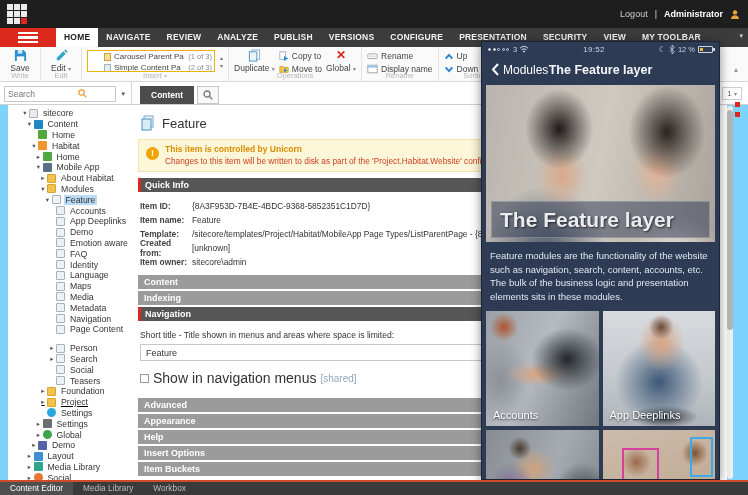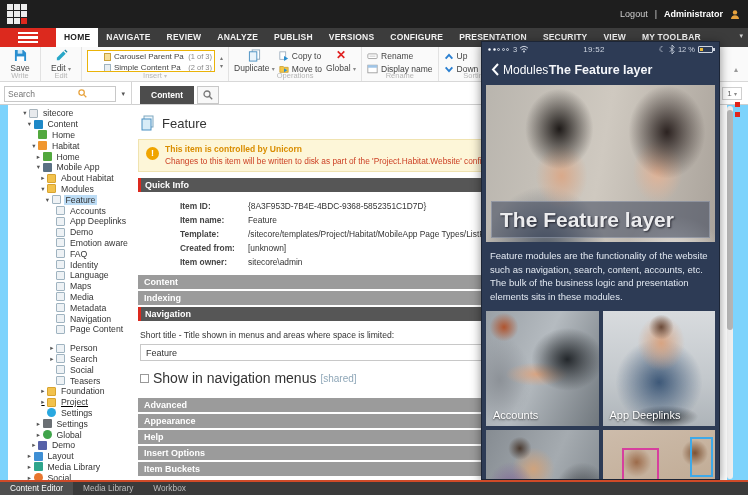--- a/index.html
+++ b/index.html
@@ -100,21 +100,21 @@
   .warn-ico::before { content:"!"; }
   .warn-title { font-size:8.5px; font-weight:bold; color:#d98d00; }
   .warn-body { font-size:8.3px; color:#cc4125; margin-top:2px; }
   .sec { height:14px; line-height:14px; background:#9b9b9b; color:#fff; font-size:9px; font-weight:bold;
          padding-left:6px; margin-bottom:2px; cursor:pointer; position:relative; }
   .sec.dark { background:#565656; border-left:3px solid #dc291e; padding-left:4px; }
   .sec .chev { position:absolute; right:5px; top:0; font-size:6px; color:rgba(255,255,255,.75); }
   .sec-gap { height:6px; }
   .qi { padding:5px 0 6px 2px; }
   .qirow { display:flex; height:14px; align-items:center; }
-  .qlabel { width:68px; flex:none; font-size:8.4px; font-weight:bold; color:#444;margin-left:40px; }
+  .qlabel { width:52px; flex:none; font-size:8.4px; font-weight:bold; color:#444; }
   .qvalue { font-size:8.4px; color:#333; white-space:nowrap; }
   .navbody { padding:7px 2px 12px 2px; }
   .field-label { font-size:8.6px; color:#333; }
   .field-input { margin-top:4px; width:100%; height:17px; border:1px solid #c8c8c8; font-size:9px; color:#333;
                  padding:0 5px; font-family:"Liberation Sans",sans-serif; }
   .cbrow { margin-top:9px; display:flex; align-items:center; gap:4px; }
   .cb { width:9px; height:9px; border:1px solid #999; background:#fff; display:inline-block; cursor:pointer; }
   .cb-label { font-size:14px; color:#333; }
   .cb-suffix { font-size:10px; color:#8fa7b8; }
 

